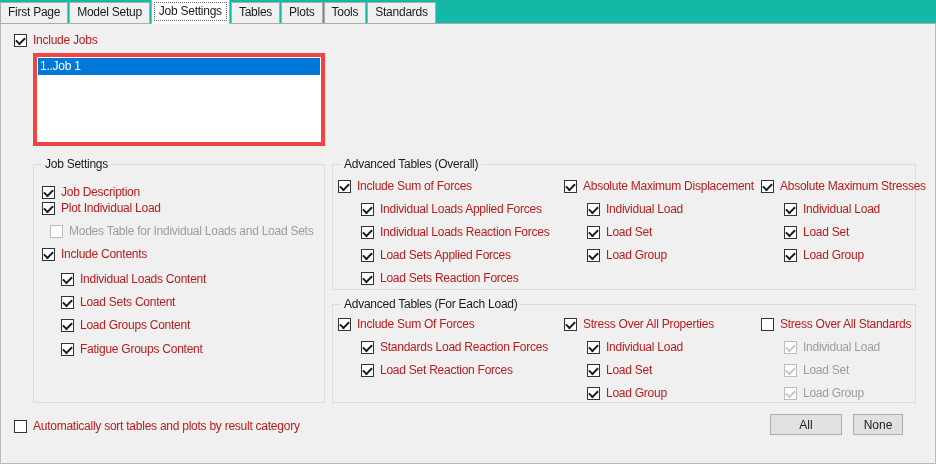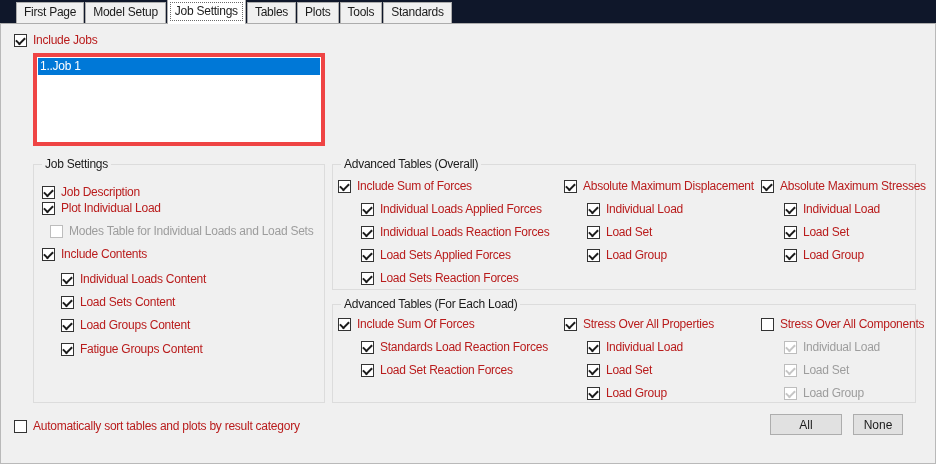--- a/index.html
+++ b/index.html
@@ -1,21 +1,21 @@
 <!DOCTYPE html>
 <html><head>
 <meta charset="utf-8">
 <style>
   html,body{margin:0;padding:0;}
   body{font-family:"Liberation Sans",sans-serif;background:#e8e8e8;}
   .screen{position:relative;width:936px;height:464px;background:#f0f0f0;overflow:hidden;}
 
   
-  .tabstrip{position:absolute;left:0;top:0;right:0;height:23px;background:#0f172a;
-            display:flex;align-items:flex-end;padding-left:16px;z-index:2;}
+  .tabstrip{position:absolute;left:0;top:0;right:0;height:23px;background:#14b8a6;
+            display:flex;align-items:flex-end;padding-left:0;z-index:2;}
   .tab{height:20px;line-height:19px;padding:0 7px;background:#f0f0f0;
        border:1px solid #acacac;border-bottom:none;margin-right:1px;
        font-size:12px;color:#1b1b1b;letter-spacing:-0.25px;white-space:nowrap;cursor:default;}
   .tab.selected{height:24px;line-height:22px;background:#ffffff;position:relative;z-index:4;
        margin-bottom:-1px;outline:1px dotted #6a6a6a;outline-offset:-4px;}
 
   
   .page{position:absolute;left:0;top:23px;right:0;bottom:0;background:#f0f0f0;
         border:1px solid #b9b9b9;border-top:1px solid #acacac;box-sizing:border-box;z-index:1;}
 
@@ -197,21 +197,21 @@
         <span class="cb"></span>
         <span class="cblabel">Load Set</span>
       </div>
       <div class="cbrow checked" style="left:254px;top:82px;">
         <span class="cb"></span>
         <span class="cblabel">Load Group</span>
       </div>
 
       <div class="cbrow" style="left:428px;top:13px;">
         <span class="cb"></span>
-        <span class="cblabel">Stress Over All Components</span>
+        <span class="cblabel">Stress Over All Standards</span>
       </div>
       <div class="cbrow checked disabled" style="left:451px;top:36px;">
         <span class="cb"></span>
         <span class="cblabel">Individual Load</span>
       </div>
       <div class="cbrow checked disabled" style="left:451px;top:59px;">
         <span class="cb"></span>
         <span class="cblabel">Load Set</span>
       </div>
       <div class="cbrow checked disabled" style="left:451px;top:82px;">

